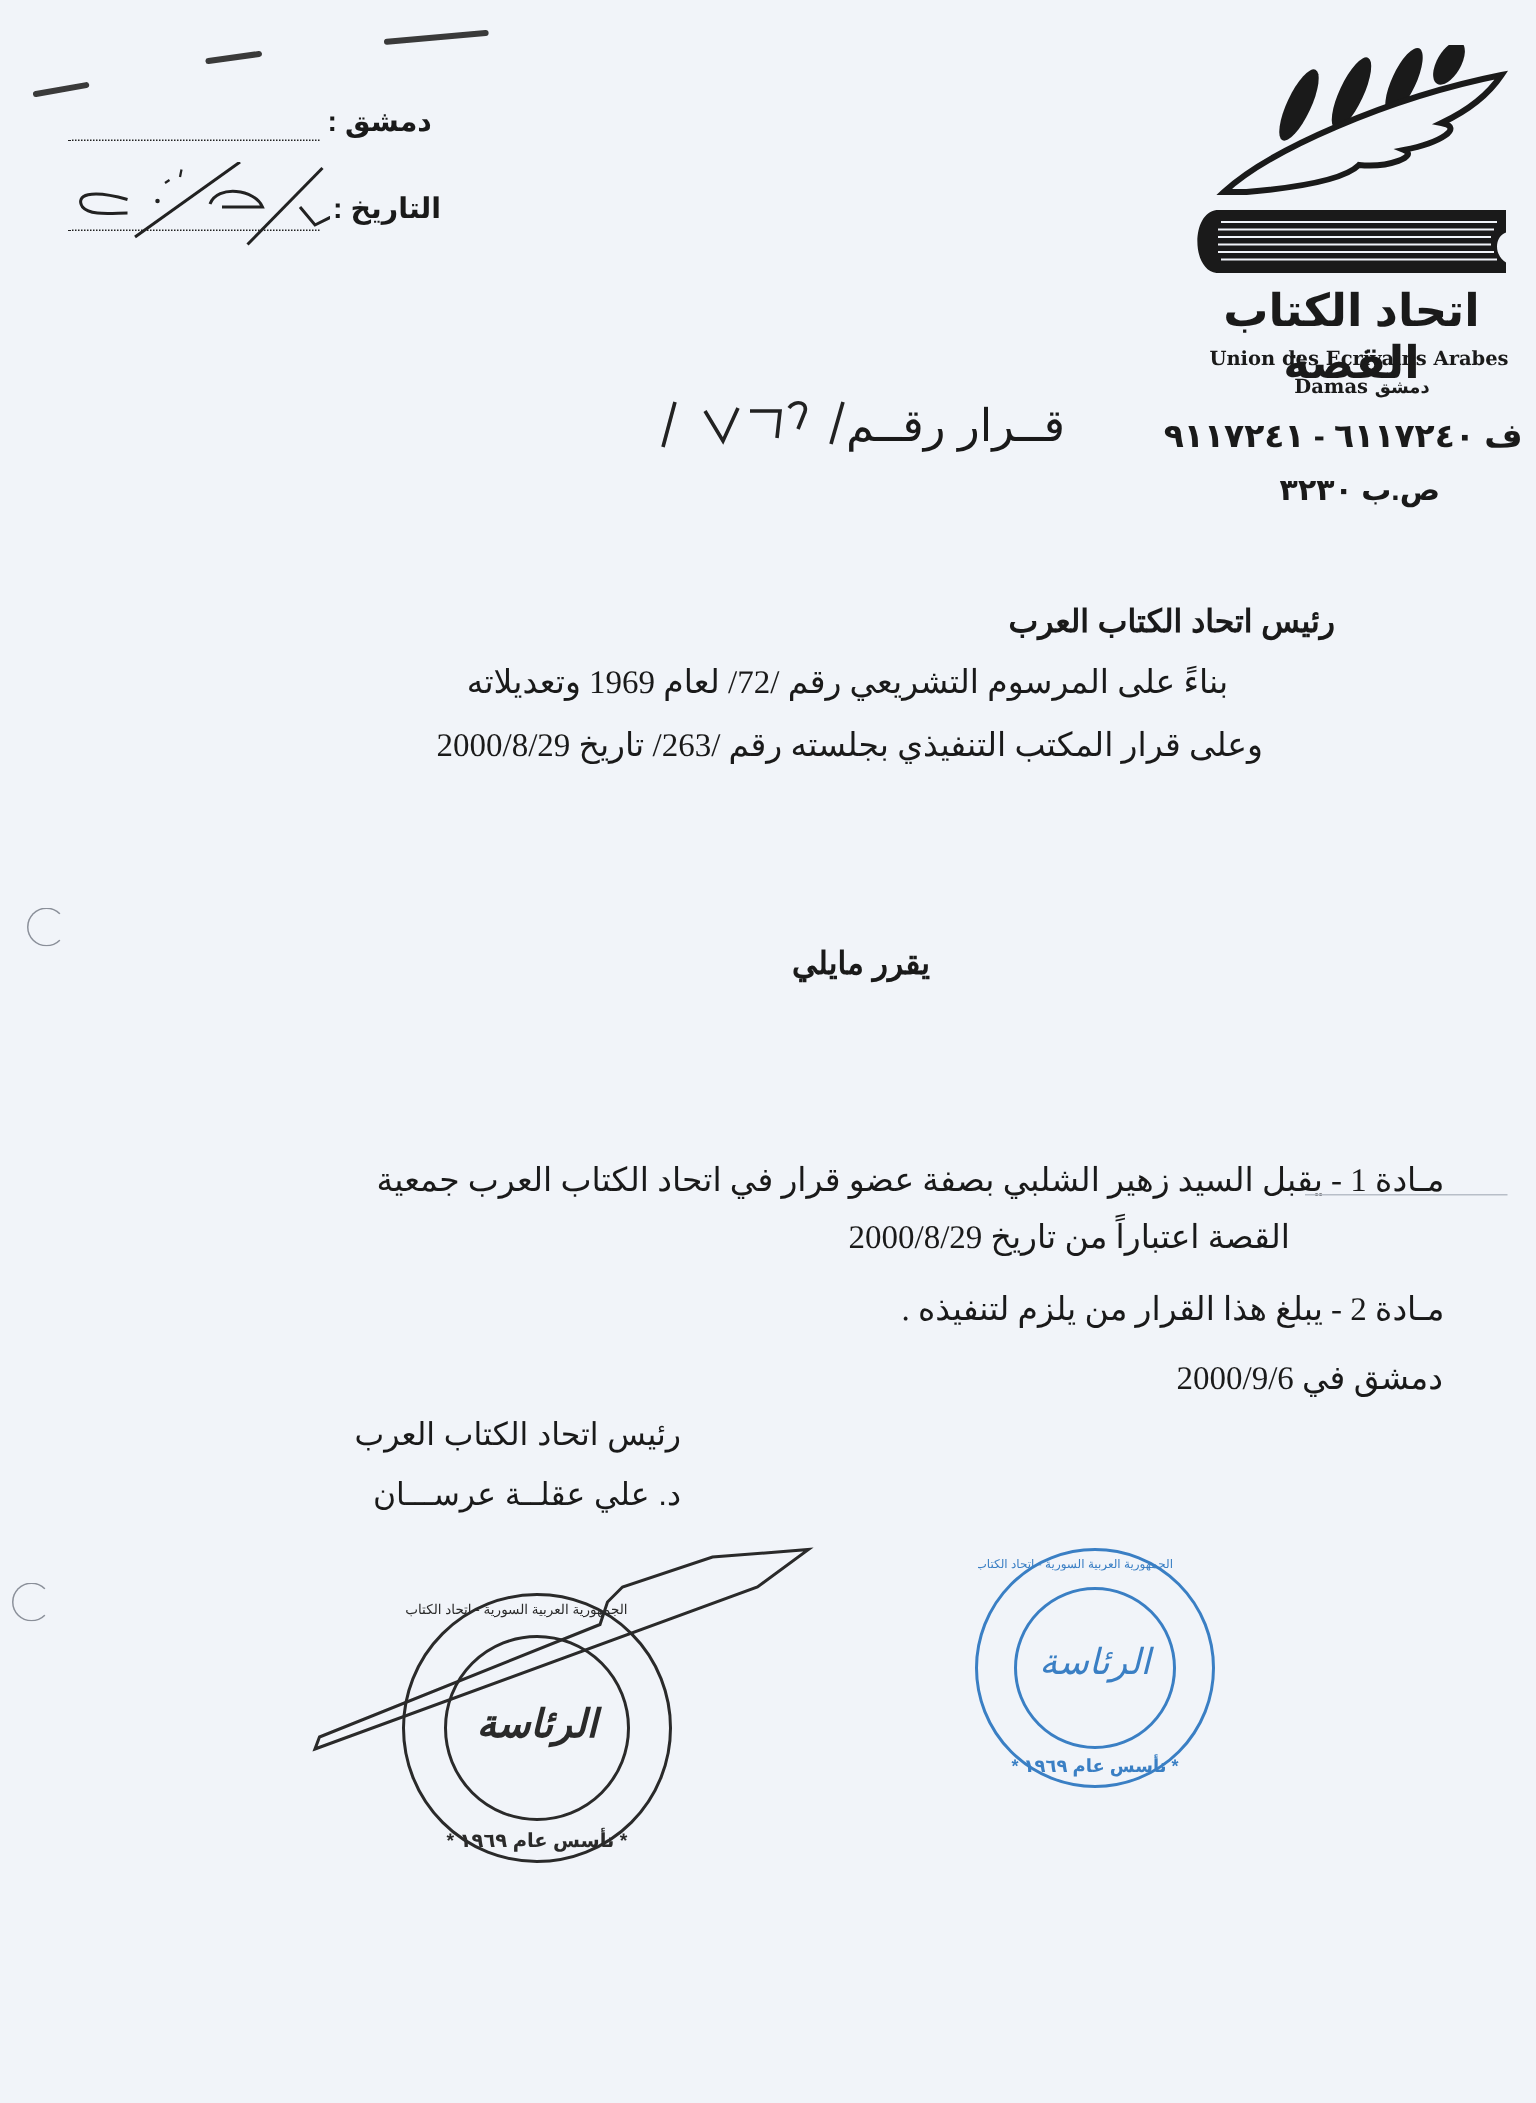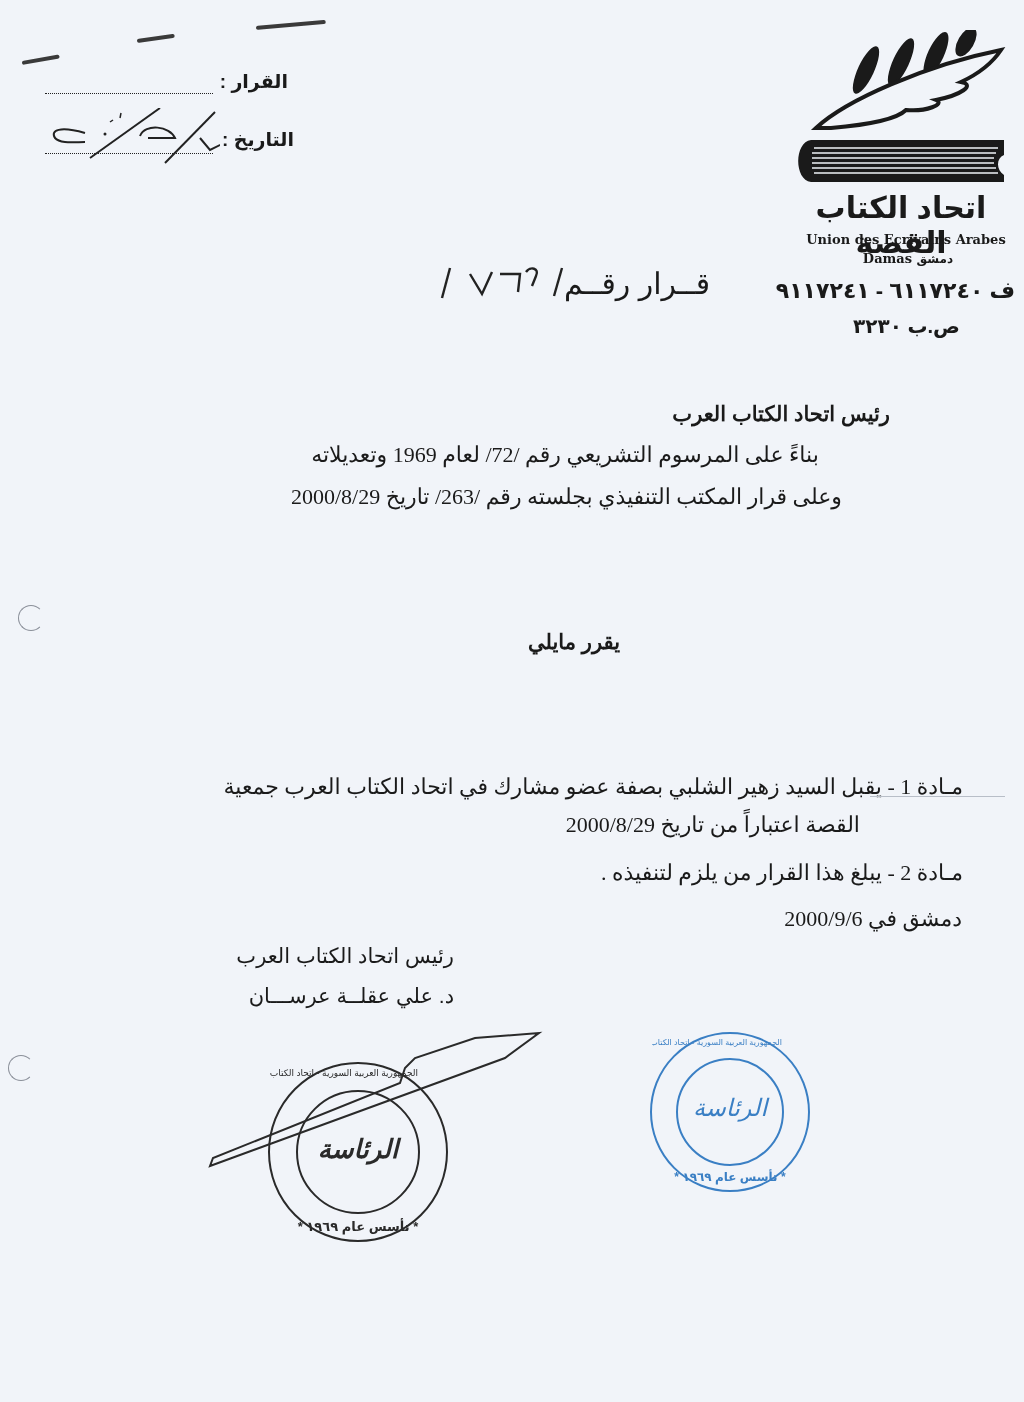--- a/index.html
+++ b/index.html
@@ -42,21 +42,21 @@
 </head>
 <body>
 
 <div class="staple" style="left:22px;top:61px;width:38px;transform:rotate(-10deg);"></div>
 <div class="staple" style="left:137px;top:39px;width:38px;transform:rotate(-8deg);"></div>
 <div class="staple" style="left:256px;top:26px;width:70px;transform:rotate(-5deg);"></div>
 
 <div class="hole" style="left:18px;top:605px;"></div>
 <div class="hole" style="left:8px;top:1055px;"></div>
 
-<div class="abs rtl field-label" style="left:218px;top:70px;width:70px;text-align:right;">القرار :</div>
+<div class="abs rtl field-label" style="left:218px;top:70px;width:70px;text-align:right;">دمشق :</div>
 <div class="field-line" style="left:45px;top:93px;width:168px;"></div>
 
 <div class="abs rtl field-label" style="left:214px;top:128px;width:80px;text-align:right;">التاريخ :</div>
 <div class="field-line" style="left:45px;top:153px;width:168px;"></div>
 <div class="abs handwritten" style="left:30px;top:108px;width:190px;height:50px;">
   <svg width="190" height="60" viewBox="0 0 190 60">
     <path d="M55 25 C30 18,20 22,25 30 C30 36,45 34,55 34" fill="none" stroke="#222" stroke-width="2"></path>
     <circle cx="75" cy="26" r="1.5" fill="#222"></circle>
     <path d="M80 14 l3 -2" stroke="#222" stroke-width="1.5"></path>
     <path d="M90 10 l1 -5" stroke="#222" stroke-width="1.5"></path>
@@ -112,21 +112,21 @@
 </div>
 
 <div class="abs rtl doc-text bold sans" style="left:560px;top:402px;width:330px;text-align:right;font-size:21px;">رئيس اتحاد الكتاب العرب</div>
 <div class="abs rtl doc-text" style="left:300px;top:442px;width:530px;text-align:center;">بناءً على المرسوم التشريعي رقم /72/ لعام 1969 وتعديلاته</div>
 <div class="abs rtl doc-text" style="left:230px;top:484px;width:612px;text-align:right;">وعلى قرار المكتب التنفيذي بجلسته رقم /263/ تاريخ 2000/8/29</div>
 
 <div class="abs rtl doc-text bold sans" style="left:470px;top:630px;width:150px;text-align:right;font-size:21px;">يقرر مايلي</div>
 
 <div class="abs rtl doc-text" style="left:195px;top:774px;width:768px;text-align:right;">
   <span>مـادة 1 -</span>
-  <span>يقبل السيد زهير الشلبي بصفة عضو مشارك في اتحاد الكتاب العرب جمعية</span>
+  <span>يقبل السيد زهير الشلبي بصفة عضو قرار في اتحاد الكتاب العرب جمعية</span>
 </div>
 <div class="abs" style="left:870px;top:796px;width:135px;border-top:1px solid #b8bec8;"></div>
 <div class="abs rtl doc-text" style="left:500px;top:812px;width:360px;text-align:right;">القصة اعتباراً من تاريخ  2000/8/29</div>
 
 <div class="abs rtl doc-text" style="left:560px;top:860px;width:403px;text-align:right;">
   <span>مـادة 2 -</span>
   <span>يبلغ هذا القرار من يلزم لتنفيذه .</span>
 </div>
 
 <div class="abs rtl doc-text" style="left:740px;top:906px;width:222px;text-align:right;">دمشق في  2000/9/6</div>

